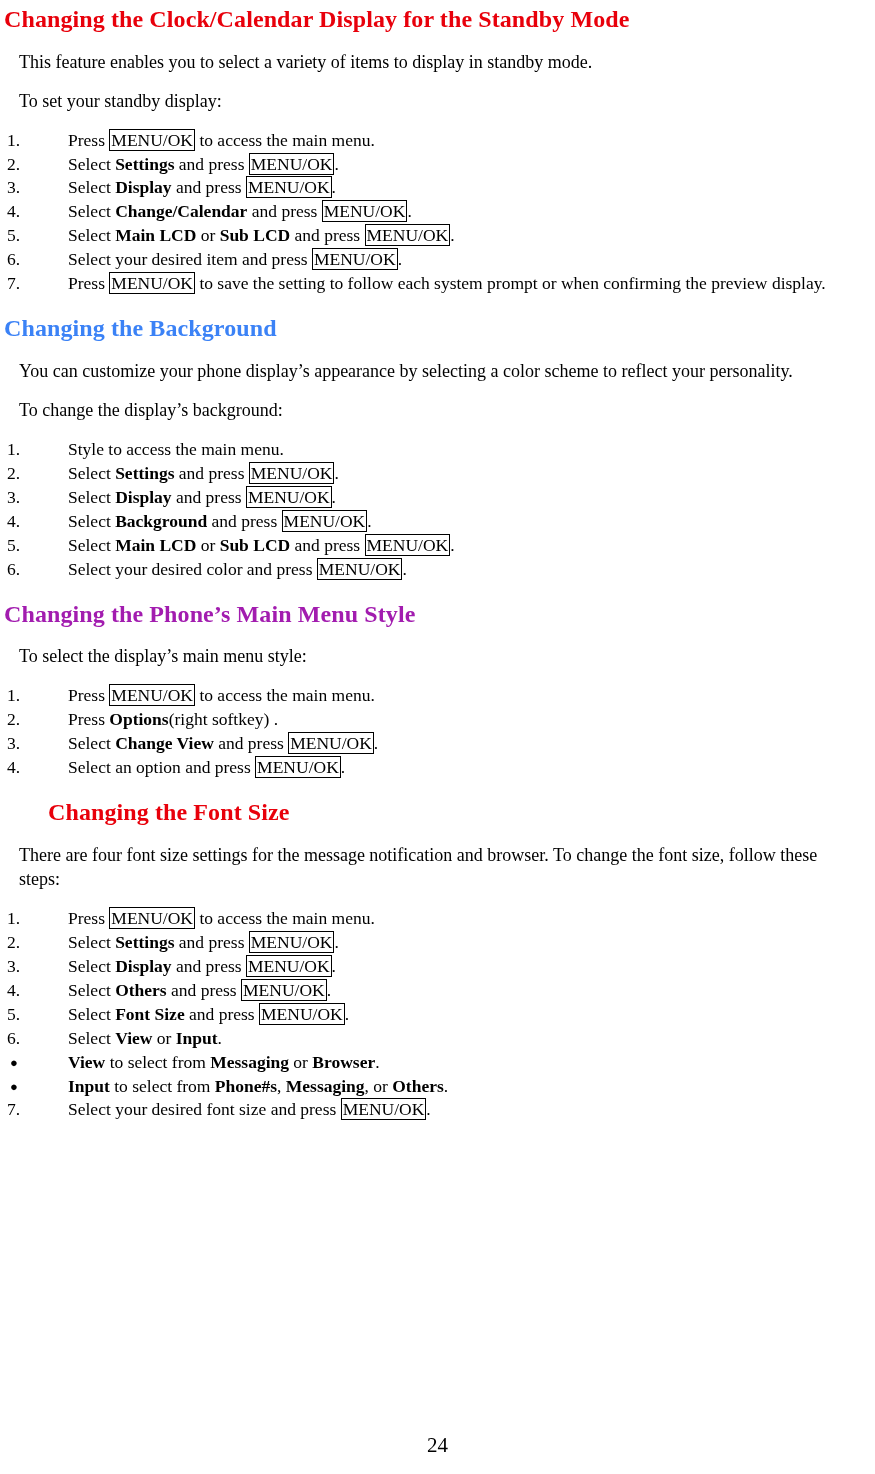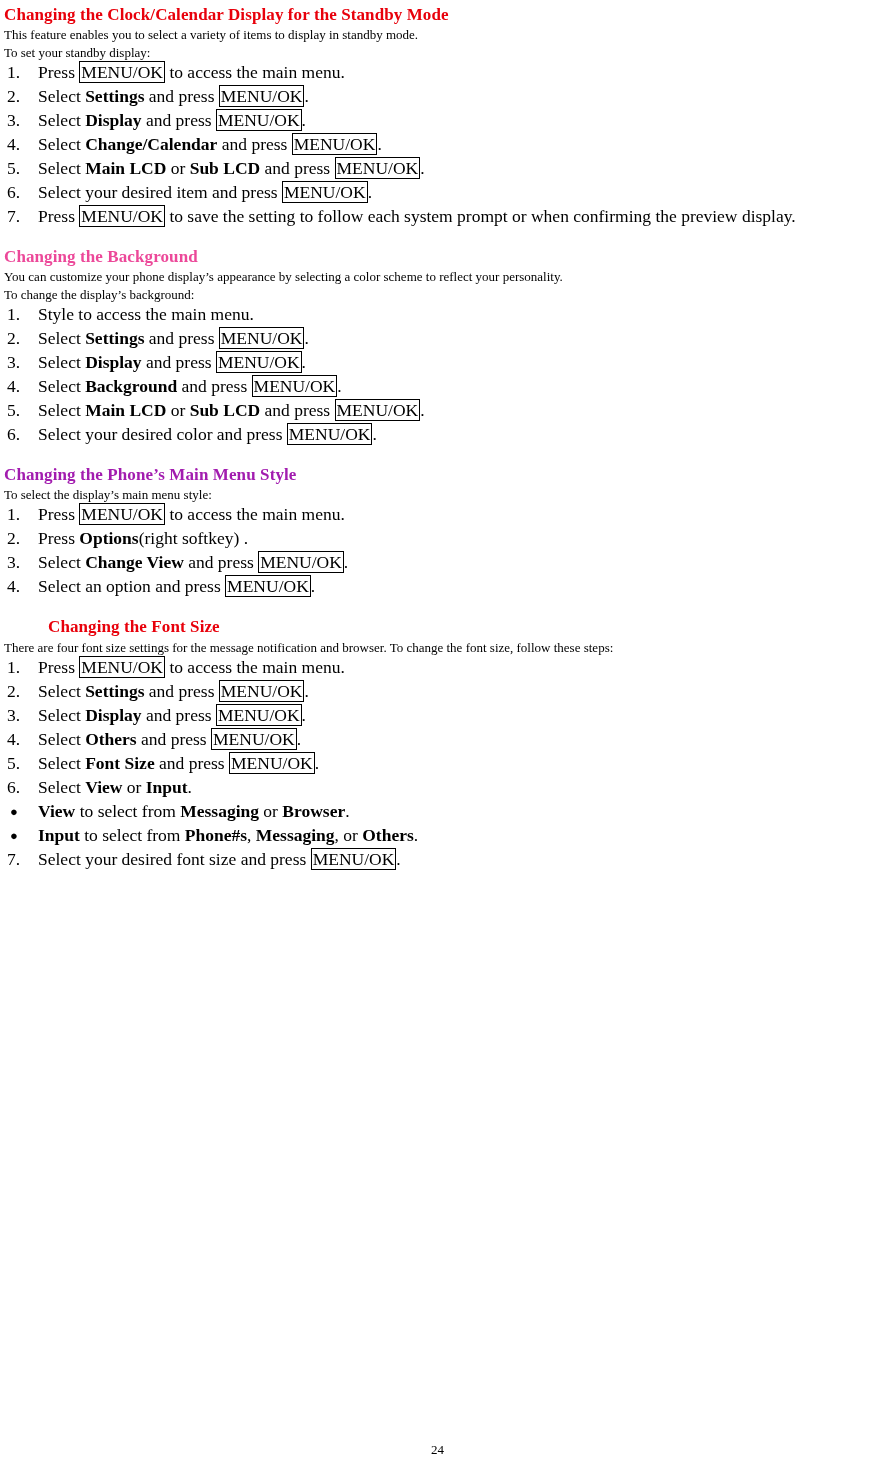--- a/index.html
+++ b/index.html
@@ -22,30 +22,30 @@
     padding: 0;
     box-sizing: border-box;
   }
   .content {
     padding: 4px 8px 0 4px;
   }
   h2.section-heading {
     color: #e8000b;
     font-family: "Liberation Serif", serif;
     font-weight: bold;
-    font-size: 17px;
+    font-size: 24px;
     margin: 0;
     padding: 0;
     line-height: 1.32;
     letter-spacing: 0.1px;
   }
   .para {
-    font-size: 13px;
+    font-size: 18px;
     line-height: 1.33;
-    margin: 0;
+    margin: 15px;
     padding: 0;
   }
   .spacer {
     height: 17px;
   }
   ol.steps {
     list-style: none;
     margin: 0;
     padding: 0;
   }
@@ -57,20 +57,21 @@
   }
   .num {
     width: 34px;
     flex: 0 0 34px;
     text-align: left;
     padding-left: 3px;
     box-sizing: border-box;
   }
   .step-text {
     flex: 1;
+    margin-left: 30px;
   }
   .bullet-line {
     display: flex;
     align-items: flex-start;
     line-height: 1.37;
     font-size: 17.5px;
   }
   .bullet-mark {
     width: 34px;
     flex: 0 0 34px;
@@ -89,21 +90,21 @@
     font-family: "Liberation Serif", serif;
     white-space: nowrap;
     line-height: 1.1;
   }
   .footer-page {
     position: absolute;
     bottom: 16px;
     left: 0;
     width: 875px;
     text-align: center;
-    font-size: 13px;
+    font-size: 21px;
     font-family: "Liberation Serif", serif;
   }
 </style>
 </head>
 <body>
 
 <div class="page">
   <div class="content">
     <div id="sections-root">
         <h2 class="section-heading" style="color: rgb(232, 0, 11);">Changing the Clock/Calendar Display for the Standby Mode</h2>
@@ -133,21 +134,21 @@
           <li>
             <span class="num">6.</span>
             <span class="step-text"><span>Select your desired item and press </span><span class="key">MENU/OK</span><span>.</span></span>
           </li>
           <li>
             <span class="num">7.</span>
             <span class="step-text"><span>Press </span><span class="key">MENU/OK</span><span> to save the setting to follow each system prompt or when confirming the preview display.</span></span>
           </li>
         </ol>
         <div class="spacer"></div>
-        <h2 class="section-heading" style="color: #ec4899;">Changing the Background</h2>
+        <h2 class="section-heading" style="color: #3b82f6;">Changing the Background</h2>
         <p class="para">You can customize your phone display’s appearance by selecting a color scheme to reflect your personality.</p>
         <p class="para">To change the display’s background:</p>
         <ol class="steps">
           <li>
             <span class="num">1.</span>
             <span class="step-text"><span>Style to access the main menu.</span></span>
           </li>
           <li>
             <span class="num">2.</span>
             <span class="step-text"><span>Select </span><b>Settings</b><span> and press </span><span class="key">MENU/OK</span><span>.</span></span>

